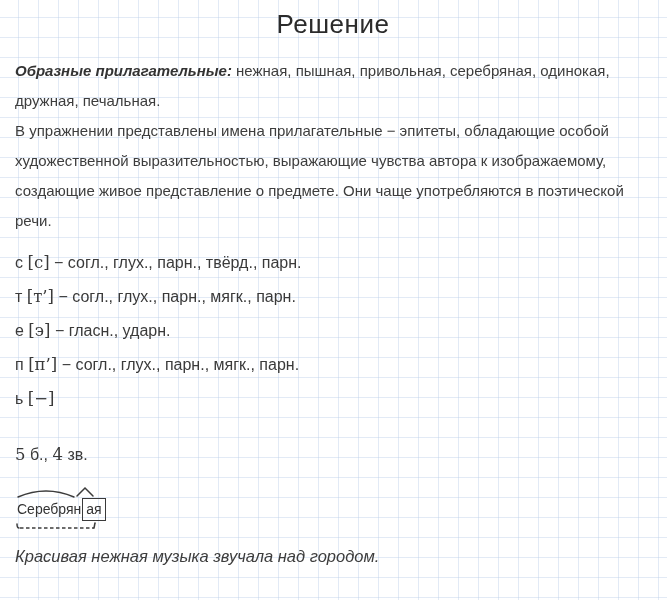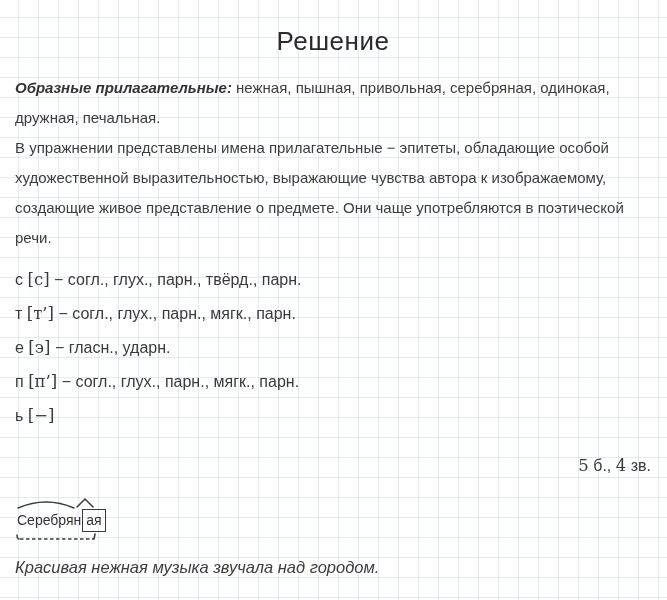--- a/index.html
+++ b/index.html
@@ -17,21 +17,21 @@
     background-image:
       linear-gradient(to right, rgba(186,205,233,0.42) 1px, transparent 1px),
       linear-gradient(to bottom, rgba(186,205,233,0.42) 1px, transparent 1px);
     background-size: 20px 20px;
     background-position: -2px -3px;
   }
 
   .page {
     width: 667px;
     height: 600px;
-    padding: 22px 16px 0 15px;
+    padding: 5px 16px 0 15px;
   }
 
   .title {
     text-align: center;
     font-size: 26px;
     font-weight: 400;
     color: #2b2b2b;
     letter-spacing: 0.5px;
     margin: 4px 0 16px 0;
   }
@@ -52,21 +52,21 @@
     white-space: nowrap;
   }
 
   .tr {
     font-family: "DejaVu Serif", "Liberation Serif", serif;
     font-size: 16.5px;
   }
 
   .word-b { font-weight: bold; color: #333; }
 
-  .totals { margin-top: 18px; font-size: 16px; line-height: 30px; text-align: right; }
+  .totals { margin-top: 24px; font-size: 16px; line-height: 30px; }
 
   
   .morph {
     position: relative;
     margin-top: 14px;
     height: 48px;
     width: 130px;
   }
   .morph-text {
     position: absolute;

